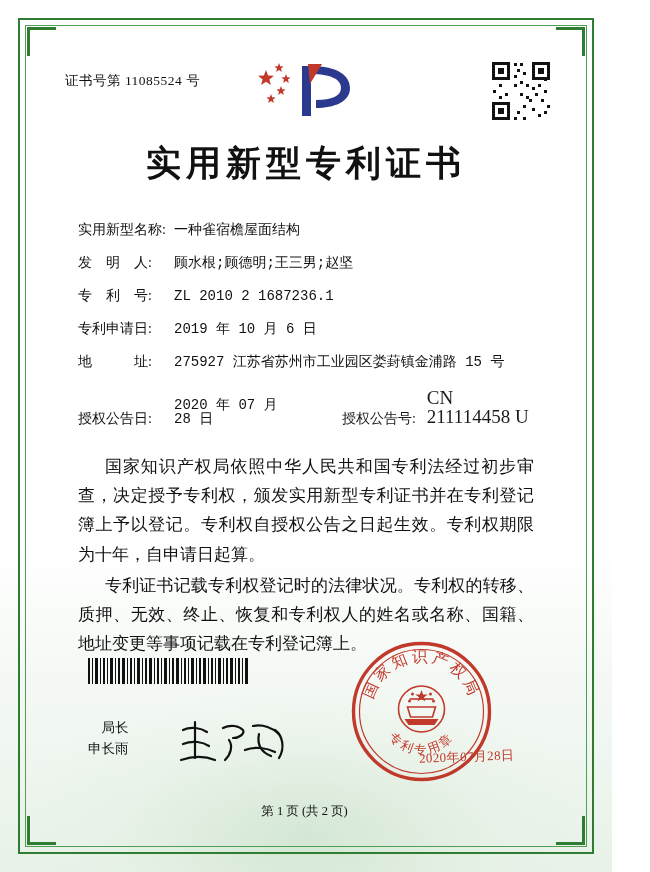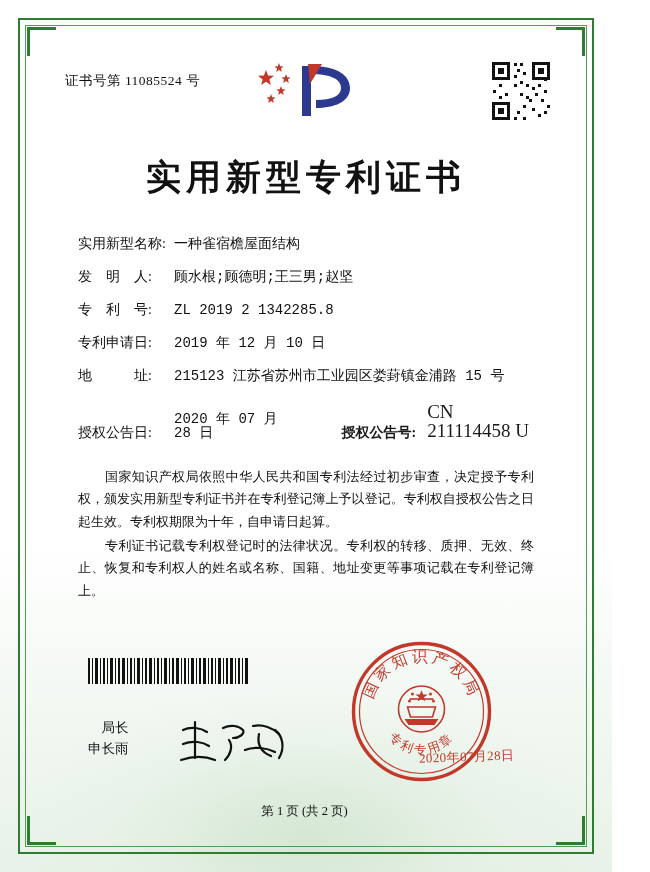--- a/index.html
+++ b/index.html
@@ -76,21 +76,21 @@
   .qr {
     position: absolute;
     right: 20px;
     top: 20px;
     width: 62px;
     height: 62px;
   }
 
   
   .title {
-    margin-top: 22px;
+    margin-top: 8px;
     text-align: center;
     font-size: 35px;
     font-weight: bold;
     letter-spacing: 5px;
     color: #111;
     font-family: "DejaVu Serif", serif;
   }
 
   
   .fields {
@@ -115,31 +115,30 @@
   .field-value {
     font-size: 14px;
     color: #111;
     font-family: Liberation Mono, monospace;
   }
   .field-row.dual .field-label2 {
     flex: 0 0 auto;
     margin-left: 46px;
     font-size: 14px;
     white-space: pre;
-    font-weight: bold;
   }
   .field-row.dual .field-value2 {
     margin-left: 11px;
     font-size: 19px;
   }
 
   
   .paragraphs {
     margin: 26px 38px 0 38px;
-    font-size: 13px;
+    font-size: 17px;
     line-height: 1.72;
     text-align: justify;
     color: #111;
   }
   .paragraphs p {
     margin: 0 0 2px 0;
     text-indent: 27px;
   }
 
   
@@ -285,32 +284,32 @@
         <span class="field-value">一种雀宿檐屋面结构</span>
       </div>
 
       <div class="field-row">
         <span class="field-label">发　明　人:</span>
         <span class="field-value">顾水根;顾德明;王三男;赵坚</span>
       </div>
 
       <div class="field-row">
         <span class="field-label">专　利　号:</span>
-        <span class="field-value">ZL 2019 2 1342285.8</span>
+        <span class="field-value">ZL 2010 2 1687236.1</span>
       </div>
 
       <div class="field-row">
         <span class="field-label">专利申请日:</span>
-        <span class="field-value">2019 年 12 月 10 日</span>
+        <span class="field-value">2019 年 10 月 6 日</span>
       </div>
 
 
       <div class="field-row">
         <span class="field-label">地　　　址:</span>
-        <span class="field-value">215123 江苏省苏州市工业园区娄葑镇金浦路 15 号</span>
+        <span class="field-value">275927 江苏省苏州市工业园区娄葑镇金浦路 15 号</span>
       </div>
 
       <div class="field-row dual">
         <span class="field-label">授权公告日:</span>
         <span class="field-value">2020 年 07 月 28 日</span>
         <span class="field-label2">授权公告号:</span>
         <span class="field-value2">CN 211114458 U</span>
       </div>
 
     </div>

